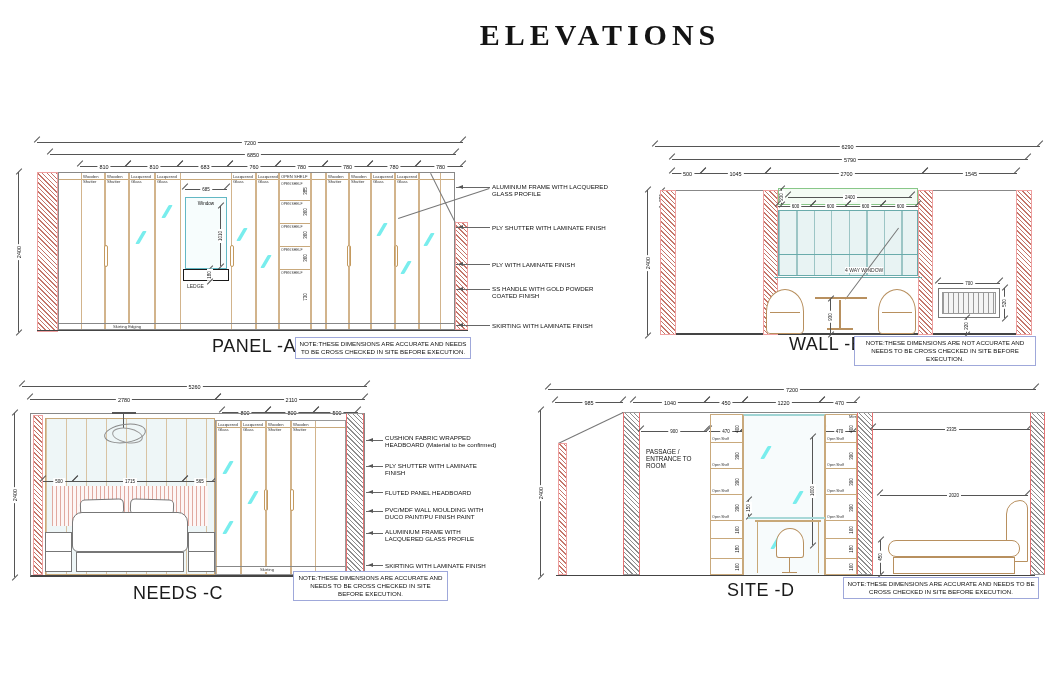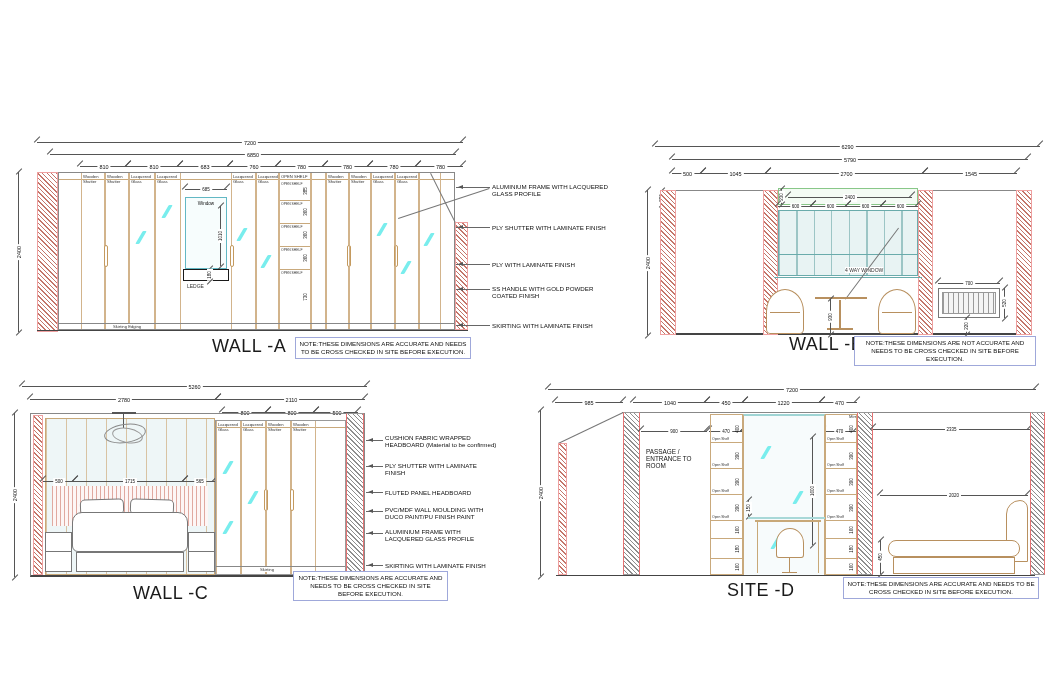--- a/index.html
+++ b/index.html
@@ -46,20 +46,21 @@
   .note{position:absolute;border:1px solid #9fa8da;background:#fff;font-size:6.2px;line-height:8px;
         text-align:center;padding:2px 3px;box-sizing:border-box;color:#111}
   .wlabel{position:absolute;font-size:18px;letter-spacing:.5px;color:#1a1a1a}
   .pretxt{white-space:pre-line}
 </style>
 </head>
 <body>
 
 <div id="canvas">
 
+  <div class="ttl">ELEVATIONS</div>
 
   <div class="hdim" style="left:37px;top:142px;width:426px">
       <span>7200</span>
     </div>
   <div class="hdim" style="left:50px;top:154px;width:406px">
       <span>6850</span>
     </div>
   <div class="hdim" style="left:80px;top:166px;width:48px">
       <span>810</span>
     </div>
@@ -188,21 +189,21 @@
   <div class="lead" style="left:456px;top:227px;width:34px"></div>
   <div class="lead" style="left:456px;top:264px;width:34px"></div>
   <div class="lead" style="left:456px;top:289px;width:34px"></div>
   <div class="lead" style="left:456px;top:325px;width:34px"></div>
   <div class="ann" style="left:492px;top:183px;width:120px">ALUMINIUM FRAME WITH LACQUERED GLASS PROFILE</div>
   <div class="ann" style="left:492px;top:224px;width:160px">PLY SHUTTER WITH LAMINATE FINISH</div>
   <div class="ann" style="left:492px;top:261px;width:160px">PLY WITH LAMINATE FINISH</div>
   <div class="ann" style="left:492px;top:285px;width:120px">SS HANDLE WITH GOLD POWDER COATED FINISH</div>
   <div class="ann" style="left:492px;top:322px;width:160px">SKIRTING WITH LAMINATE FINISH</div>
 
-  <div class="wlabel" style="left:212px;top:336px">WALL -A</div>
+  <div class="wlabel" style="left:212px;top:336px">PANEL -A</div>
   <div class="note" style="left:295px;top:337px;width:176px">NOTE:THESE DIMENSIONS ARE ACCURATE AND NEEDS TO BE CROSS CHECKED IN SITE BEFORE EXECUTION.</div>
 
   <div class="hdim" style="left:655px;top:146px;width:385px">
       <span>6290</span>
     </div>
   <div class="hdim" style="left:672px;top:159px;width:356px">
       <span>5790</span>
     </div>
   <div class="hdim" style="left:672px;top:173px;width:31px">
       <span>500</span>
@@ -372,21 +373,21 @@
   <div class="lead" style="left:366px;top:511px;width:17px"></div>
   <div class="lead" style="left:366px;top:533px;width:17px"></div>
   <div class="lead" style="left:366px;top:565px;width:17px"></div>
   <div class="ann" style="left:385px;top:434px;width:125px">CUSHION FABRIC WRAPPED HEADBOARD (Material to be confirmed)</div>
   <div class="ann" style="left:385px;top:462px;width:100px">PLY SHUTTER WITH LAMINATE FINISH</div>
   <div class="ann" style="left:385px;top:489px;width:125px">FLUTED PANEL HEADBOARD</div>
   <div class="ann" style="left:385px;top:506px;width:110px">PVC/MDF WALL MOULDING WITH DUCO PAINT/PU FINISH PAINT</div>
   <div class="ann" style="left:385px;top:528px;width:110px">ALUMINIUM FRAME WITH LACQUERED GLASS PROFILE</div>
   <div class="ann" style="left:385px;top:562px;width:125px">SKIRTING WITH LAMINATE FINISH</div>
 
-  <div class="wlabel" style="left:133px;top:583px">WALL -C</div>
+  <div class="wlabel" style="left:133px;top:583px">NEEDS -C</div>
   <div class="note" style="left:293px;top:571px;width:155px">NOTE:THESE DIMENSIONS ARE ACCURATE AND NEEDS TO BE CROSS CHECKED IN SITE BEFORE EXECUTION.</div>
 
   <div class="hdim" style="left:548px;top:389px;width:488px">
       <span>7200</span>
     </div>
   <div class="hdim" style="left:555px;top:402px;width:68px">
       <span>985</span>
     </div>
   <div class="hdim" style="left:633px;top:402px;width:74px">
       <span>1040</span>

